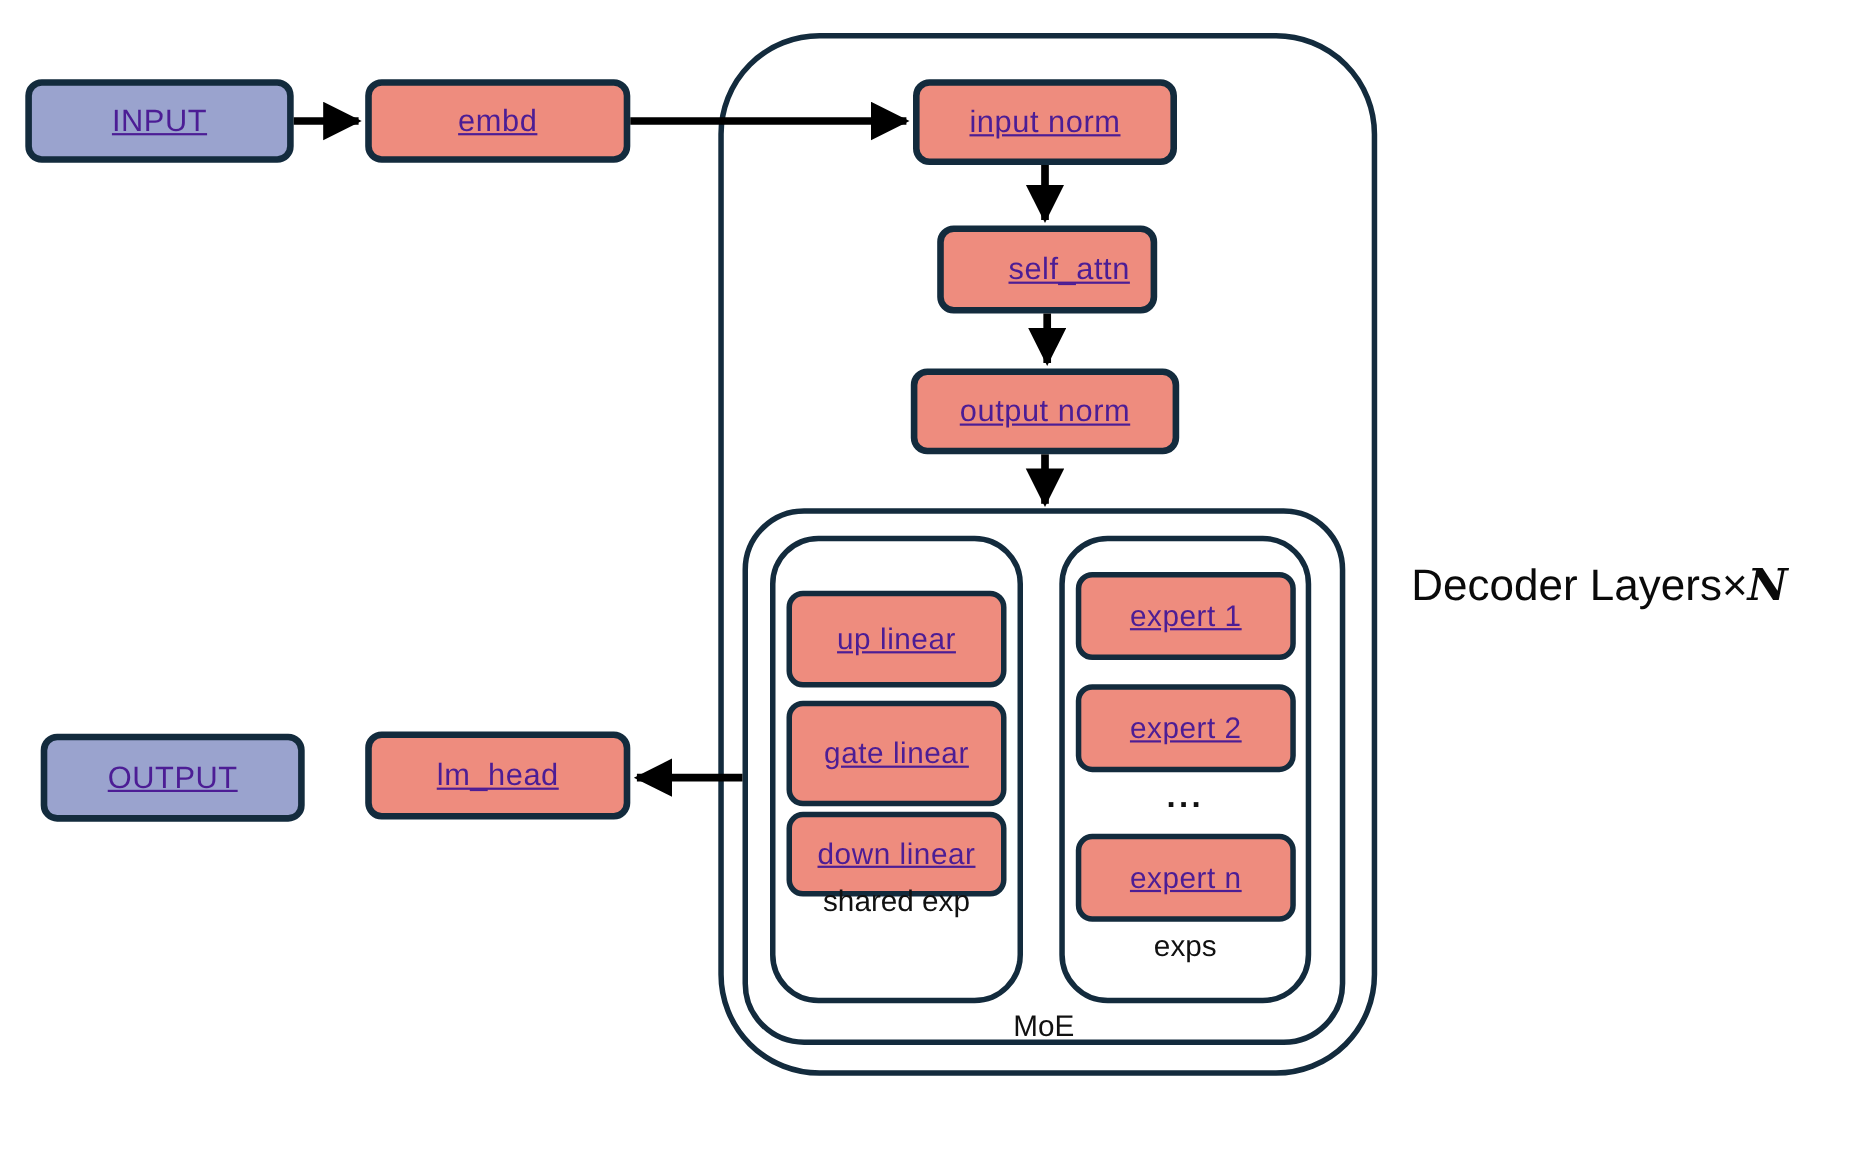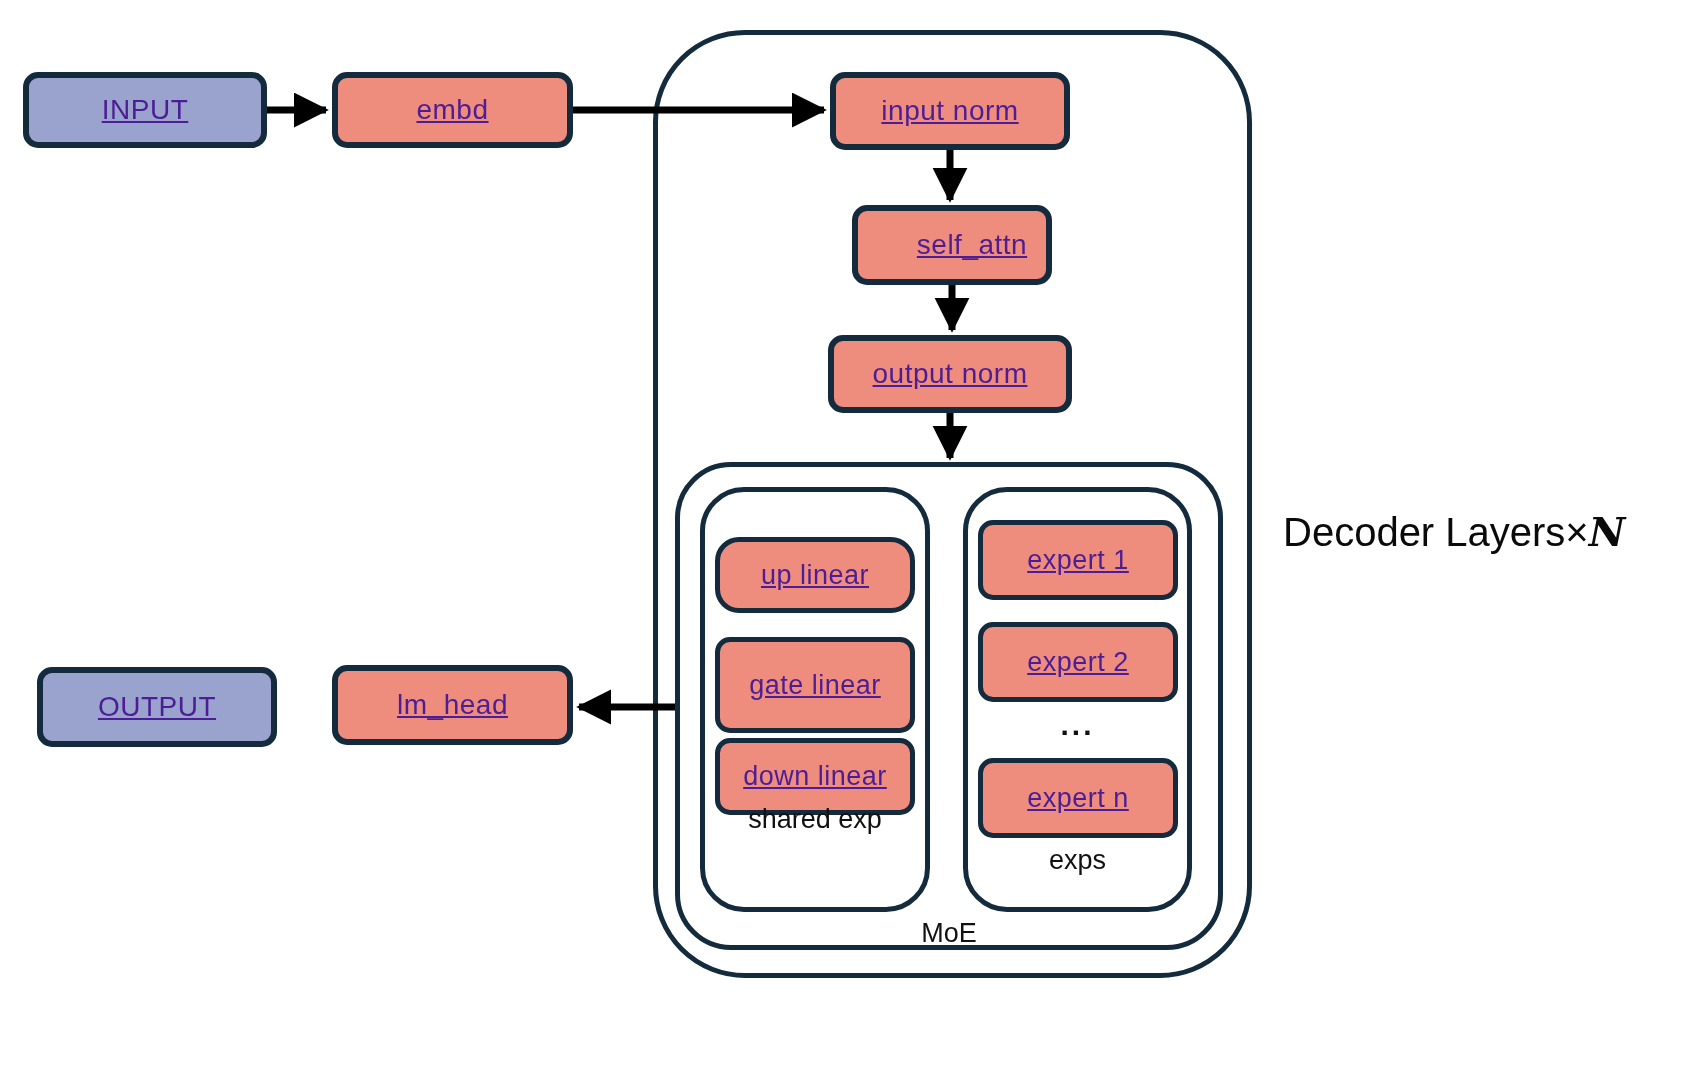--- a/index.html
+++ b/index.html
@@ -82,21 +82,21 @@
   <div class="node purple" style="left:25px;top:667px;width:240px;height:80px;margin-left:12px;">OUTPUT</div>
 
   <div class="node salmon" style="left:332px;top:665px;width:241px;height:80px;">lm_head</div>
 
   <div class="node salmon" style="left:830px;top:72px;width:240px;height:78px;">input norm</div>
 
   <div class="node salmon" style="left:852px;top:205px;width:200px;height:80px;padding-left:40px;">self_attn</div>
 
   <div class="node salmon" style="left:828px;top:335px;width:244px;height:78px;">output norm</div>
 
-  <div class="node salmon inner-node" style="left:715px;top:537px;width:200px;height:76px;border-radius:24px;">up linear</div>
+  <div class="node salmon inner-node" style="left:715px;top:537px;width:200px;height:88px;">up linear</div>
 
   <div class="node salmon inner-node" style="left:715px;top:637px;width:200px;height:96px;">gate linear</div>
 
   <div class="node salmon inner-node" style="left:715px;top:738px;width:200px;height:77px;">down linear</div>
 
   <div class="caption" style="left:700px;top:804px;width:230px;">shared exp</div>
 
   <div class="node salmon inner-node" style="left:978px;top:520px;width:200px;height:80px;">expert 1</div>
 
   <div class="node salmon inner-node" style="left:978px;top:622px;width:200px;height:80px;">expert 2</div>

